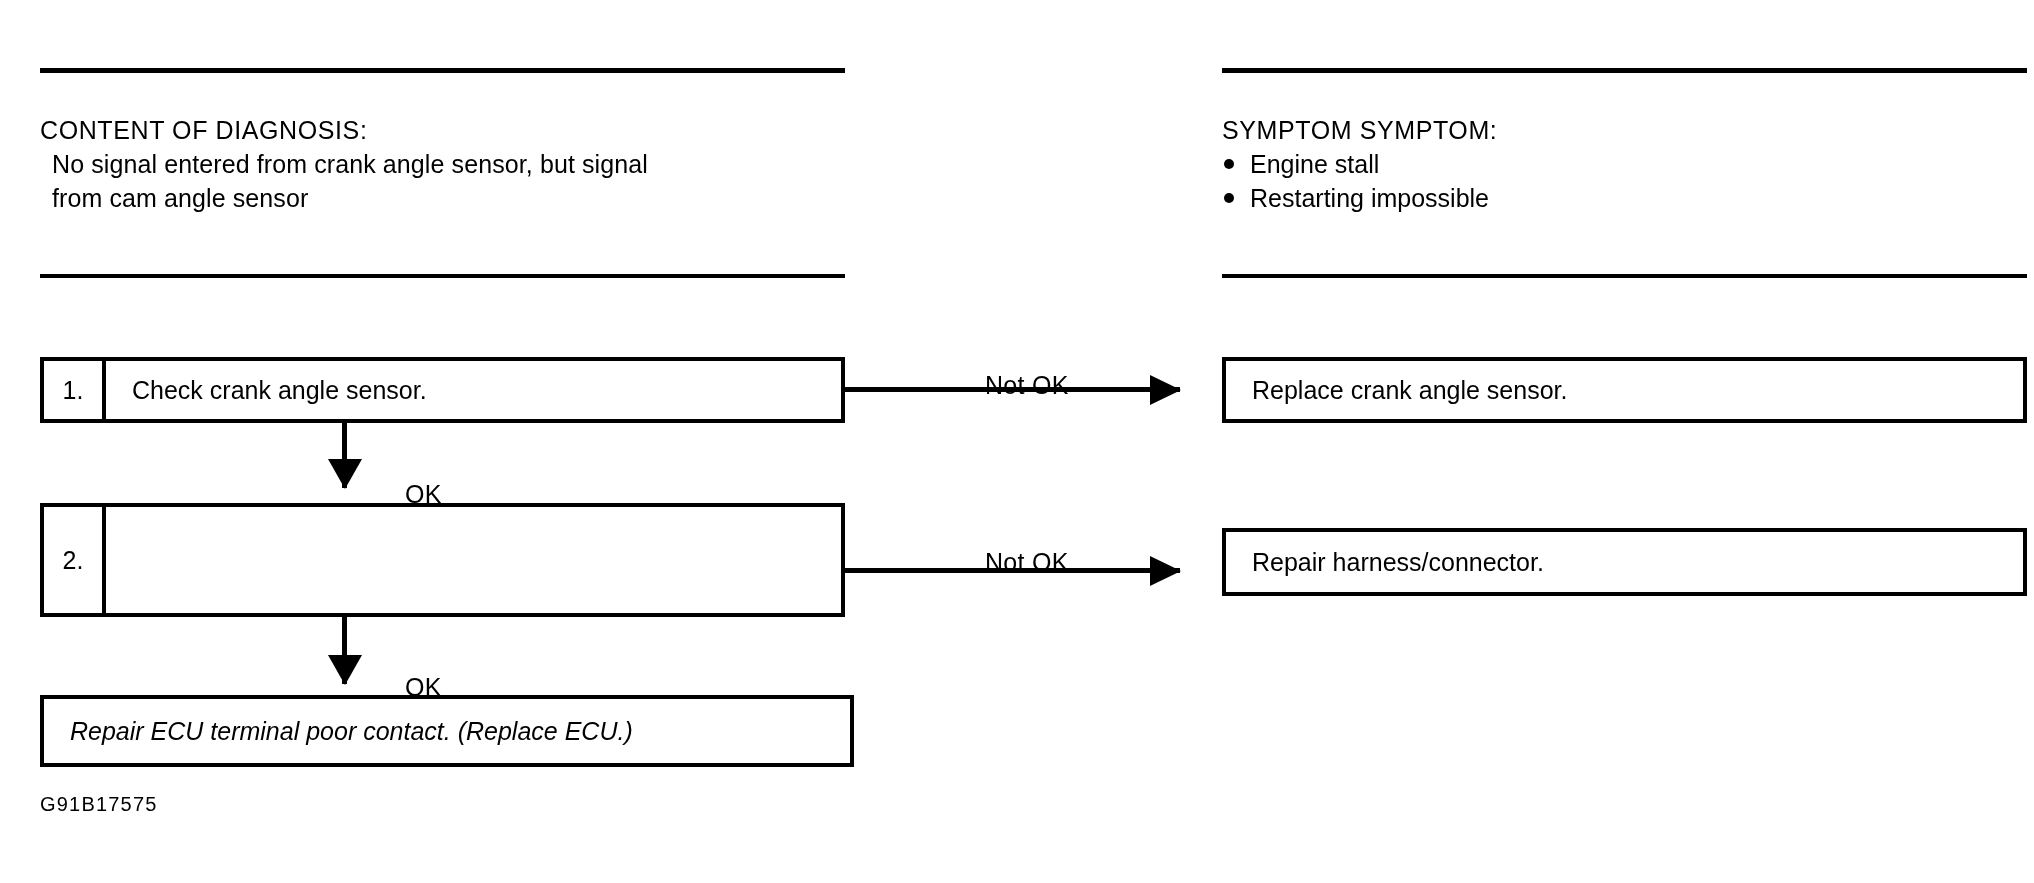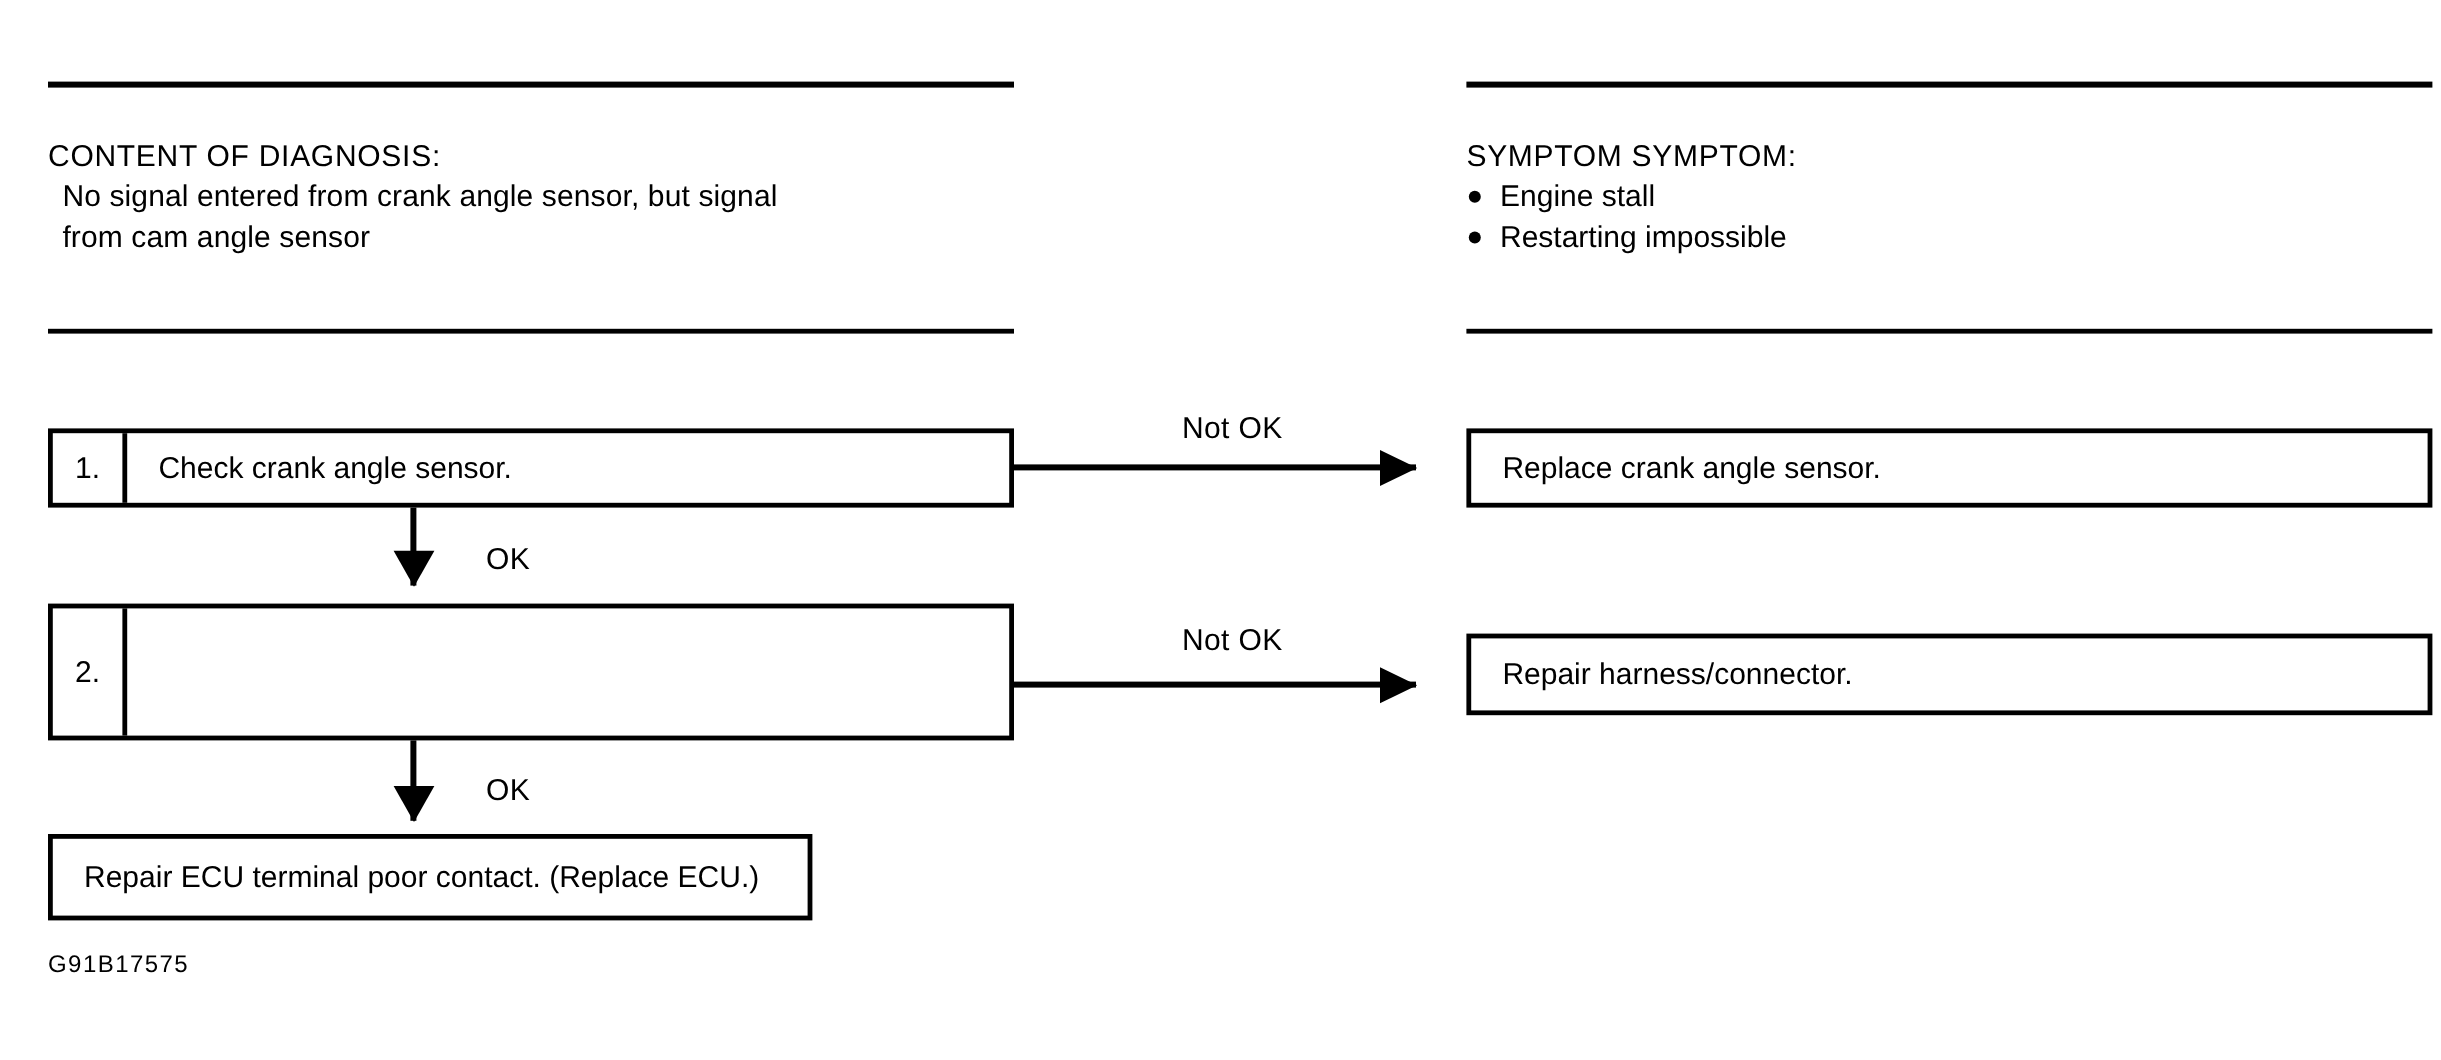--- a/index.html
+++ b/index.html
@@ -131,20 +131,21 @@
     transform: translateX(-50%);
     border-left: 17px solid transparent;
     border-right: 17px solid transparent;
     border-top: 30px solid #000000;
   }
   .edge-label {
     position: absolute;
     font-size: 25px;
     white-space: nowrap;
     letter-spacing: 0.3px;
+    margin-top: 28px;
   }
 
   .figure-id {
     position: absolute;
     font-size: 20px;
     letter-spacing: 1.2px;
     white-space: nowrap;
   }
 </style>
 </head>
@@ -220,21 +221,21 @@
         <span class="line">Repair harness/connector.</span>
       </span>
     </div>
   </div>
 
   <div class="v-arrow" style="left:342px; top:617px; height:67px;">
     <span class="head"></span>
   </div>
   <div class="edge-label" style="left:405px; top:645px;">OK</div>
 
-  <div class="box" style="left:40px; top:695px; width:637px; height:72px;">
+  <div class="box" style="left:40px; top:695px; width:814px; height:72px;font-style:italic;">
     <div class="body-cell">
       <span class="txt">
         <span class="line">Repair ECU terminal poor contact. (Replace ECU.)</span>
       </span>
     </div>
   </div>
 
   <div class="figure-id" style="left:40px; top:793px;">G91B17575</div>
 
 </div>

